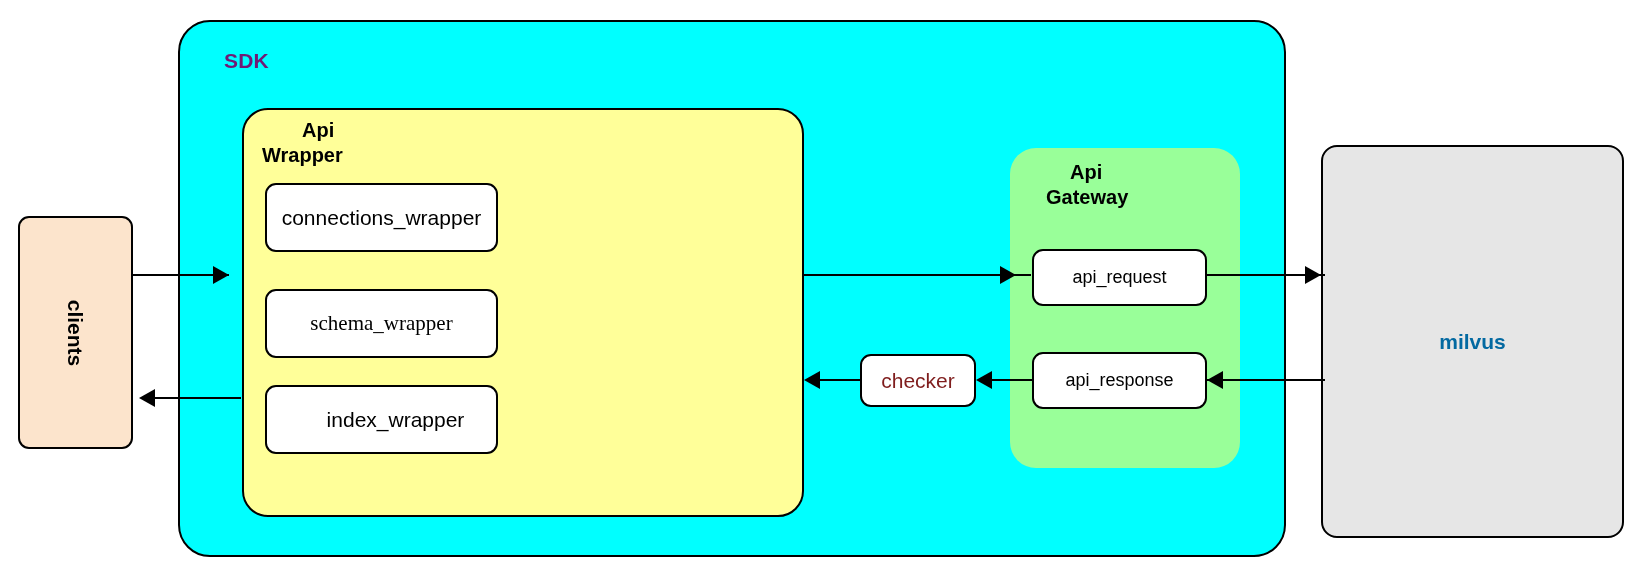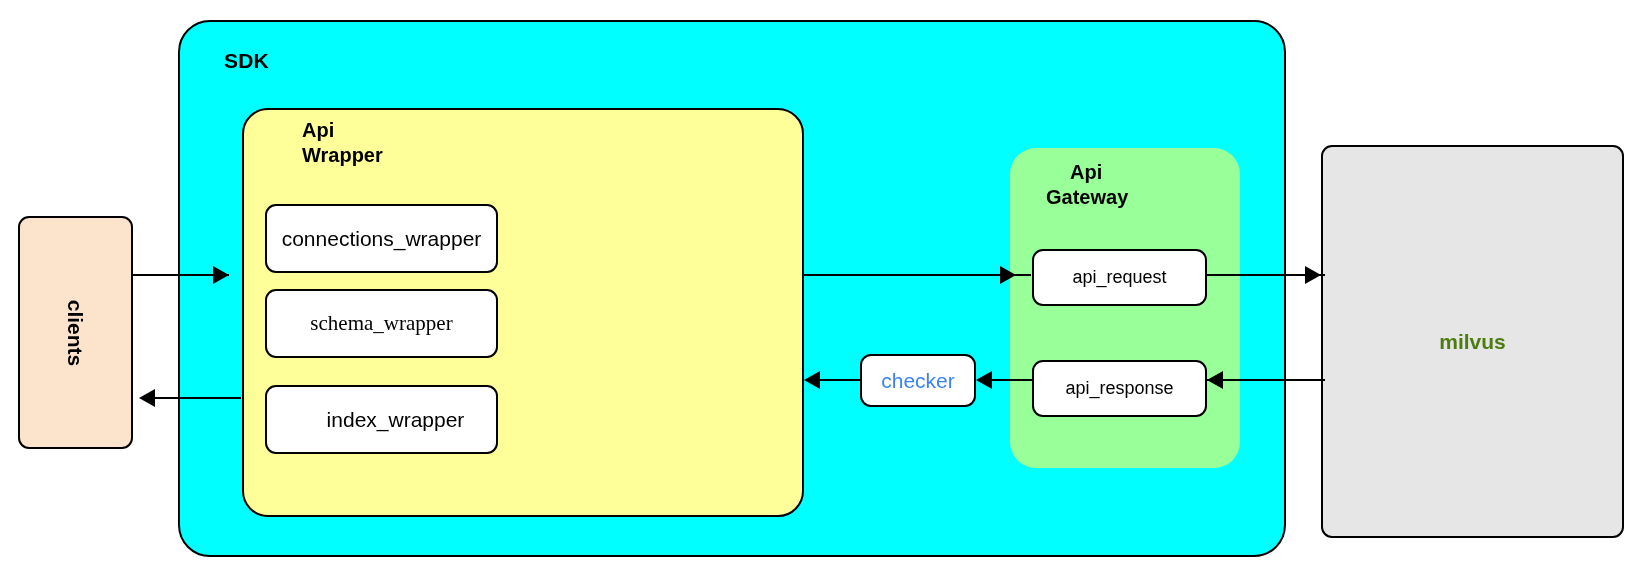--- a/index.html
+++ b/index.html
@@ -34,21 +34,21 @@
     background: #00ffff;
     border-radius: 32px;
     display: block;
   }
   .sdk-label {
     position: absolute;
     left: 44px;
     top: 27px;
     font-size: 21px;
     font-weight: bold;
-    color: #000000;
+    color: #701a75;
     letter-spacing: 0.2px;
   }
 
   
   .api-wrapper {
     left: 242px;
     top: 108px;
     width: 562px;
     height: 409px;
     background: #ffff99;
@@ -59,34 +59,34 @@
     position: absolute;
     left: 18px;
     top: 8px;
     width: 180px;
     font-size: 20px;
     font-weight: bold;
     line-height: 25px;
     color: #000000;
   }
   .api-wrapper-label .l1 { display: block; padding-left: 40px; }
-  .api-wrapper-label .l2 { display: block; padding-left: 0px; margin-left: 40px; }
+  .api-wrapper-label .l2 { display: block; padding-left: 0px; }
 
   
   .wrap-cell {
     background: #ffffff;
     border-radius: 11px;
     width: 233px;
     height: 69px;
     font-size: 21px;
     color: #000000;
   }
   .wc-c1 { left: 265px; }
   .wc-c2 { left: 553px; }
-  .wc-r1 { top: 204px; }
+  .wc-r1 { top: 183px; }
   .wc-r2 { top: 289px; font-family: Liberation Serif, serif; }
   .wc-r3 { top: 385px; padding-left: 28px; }
 
   
   .api-gateway {
     left: 1010px;
     top: 148px;
     width: 230px;
     height: 320px;
     background: #99ff99;
@@ -110,32 +110,32 @@
   .gw-cell {
     background: #ffffff;
     border-radius: 11px;
     width: 175px;
     height: 57px;
     left: 1032px;
     font-size: 18px;
     color: #000000;
   }
   .gw-req { top: 249px; }
-  .gw-res { top: 360px; }
+  .gw-res { top: 352px; }
 
   
   .checker-box {
     left: 860px;
     top: 354px;
     width: 116px;
     height: 53px;
     background: #ffffff;
     border-radius: 11px;
     font-size: 21px;
-    color: #3b82f6;
+    color: #7f1d1d;
   }
 
   
   .clients-box {
     left: 18px;
     top: 216px;
     width: 115px;
     height: 233px;
     background: #fce4cc;
     border-radius: 11px;
@@ -148,24 +148,24 @@
     white-space: nowrap;
   }
 
   
   .milvus-box {
     left: 1321px;
     top: 145px;
     width: 303px;
     height: 393px;
     background: #e6e6e6;
-    border-radius: 11px;
-    font-size: 21px;
-    font-weight: bold;
-    color: #4d7c0f;
+    border-radius: 16px;
+    font-size: 21px;
+    font-weight: bold;
+    color: #0369a1;
   }
 
   
   .arrow-line {
     position: absolute;
     background: #000000;
     height: 2px;
   }
   .arrow-head {
     position: absolute;

